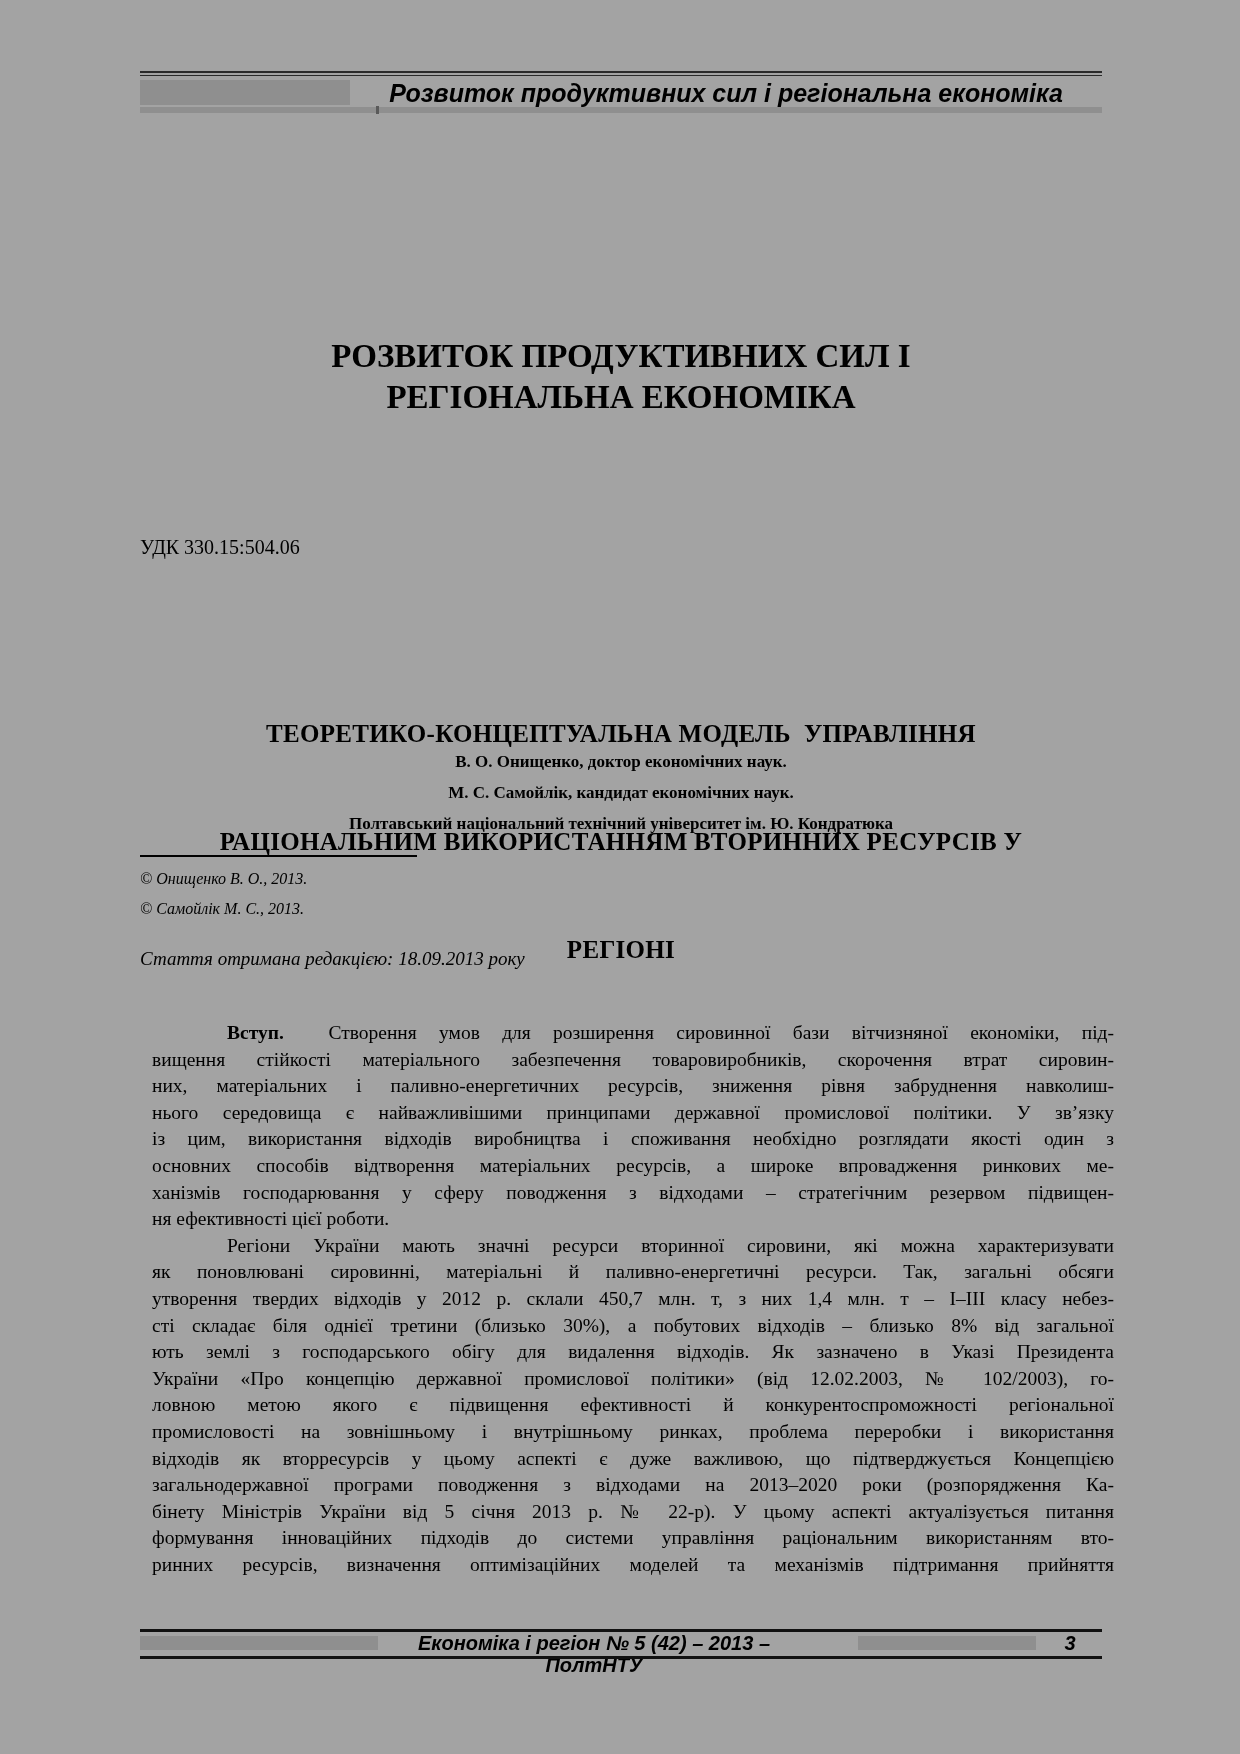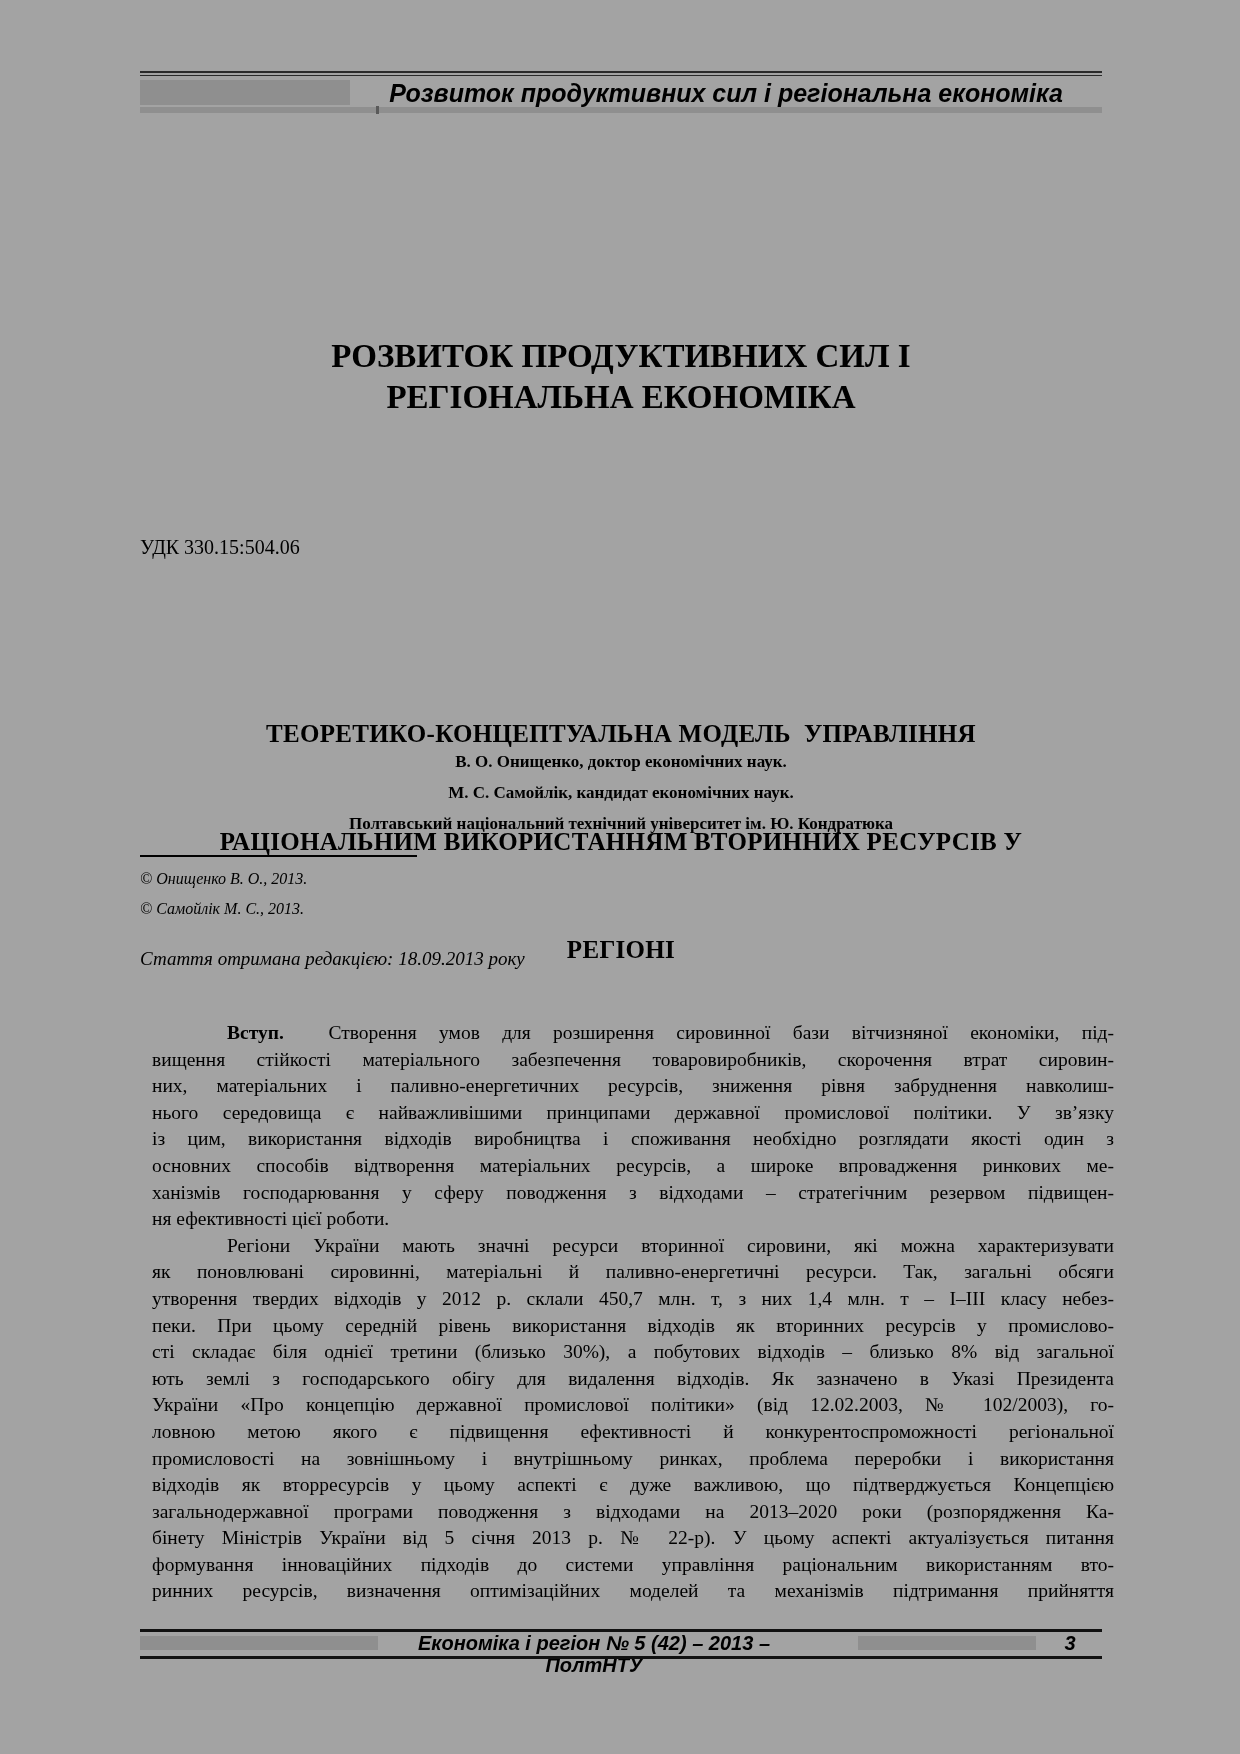--- a/index.html
+++ b/index.html
@@ -147,21 +147,20 @@
       <div class="body-line">вищення стійкості матеріального забезпечення товаровиробників, скорочення втрат сировин-</div>
       <div class="body-line">них, матеріальних і паливно-енергетичних ресурсів, зниження рівня забруднення навколиш-</div>
       <div class="body-line">нього середовища є найважливішими принципами державної промислової політики. У зв’язку</div>
       <div class="body-line">із цим, використання відходів виробництва і споживання необхідно розглядати якості один з</div>
       <div class="body-line">основних способів відтворення матеріальних ресурсів, а широке впровадження ринкових ме-</div>
       <div class="body-line">ханізмів господарювання у сферу поводження з відходами – стратегічним резервом підвищен-</div>
       <div class="body-line par-end">ня ефективності цієї роботи.</div>
       <div class="body-line first-line">Регіони України мають значні ресурси вторинної сировини, які можна характеризувати</div>
       <div class="body-line">як поновлювані сировинні, матеріальні й паливно-енергетичні ресурси. Так, загальні обсяги</div>
       <div class="body-line">утворення твердих відходів у 2012 р. склали  450,7 млн. т, з них 1,4 млн. т – І–ІІІ класу небез-</div>
-      <div class="body-line">пеки. При цьому середній рівень використання відходів як вторинних ресурсів у промислово-</div>
       <div class="body-line">сті складає біля однієї третини (близько 30%), а побутових відходів – близько 8% від загальної</div>
       <div class="body-line">ють землі з господарського обігу для видалення відходів. Як зазначено в Указі Президента</div>
       <div class="body-line">України «Про концепцію державної  промислової політики» (від 12.02.2003, № 102/2003), го-</div>
       <div class="body-line">ловною метою якого є підвищення ефективності й конкурентоспроможності регіональної</div>
       <div class="body-line">промисловості на зовнішньому і внутрішньому ринках, проблема переробки і використання</div>
       <div class="body-line">відходів як вторресурсів у цьому аспекті є дуже  важливою, що підтверджується Концепцією</div>
       <div class="body-line">загальнодержавної програми поводження з відходами на 2013–2020 роки (розпорядження Ка-</div>
       <div class="body-line">бінету Міністрів України від 5 січня 2013 р. № 22-р). У цьому аспекті актуалізується питання</div>
       <div class="body-line">формування інноваційних підходів до системи управління раціональним використанням вто-</div>
       <div class="body-line">ринних ресурсів, визначення оптимізаційних моделей та механізмів підтримання прийняття</div>

